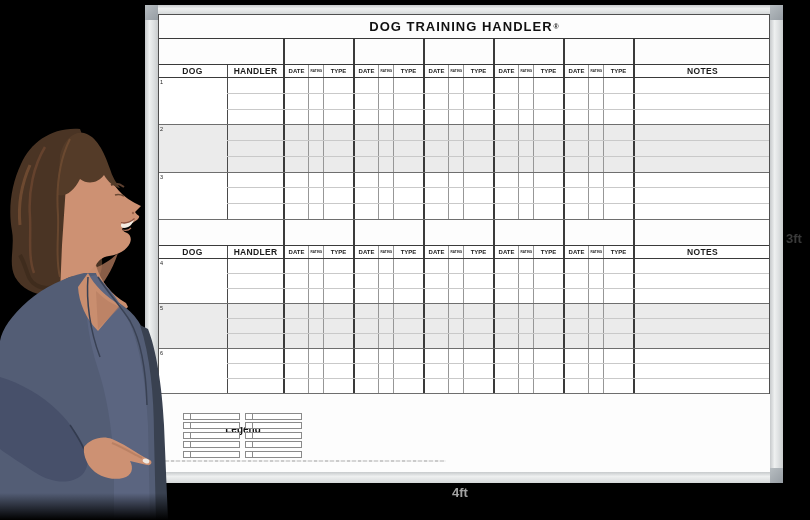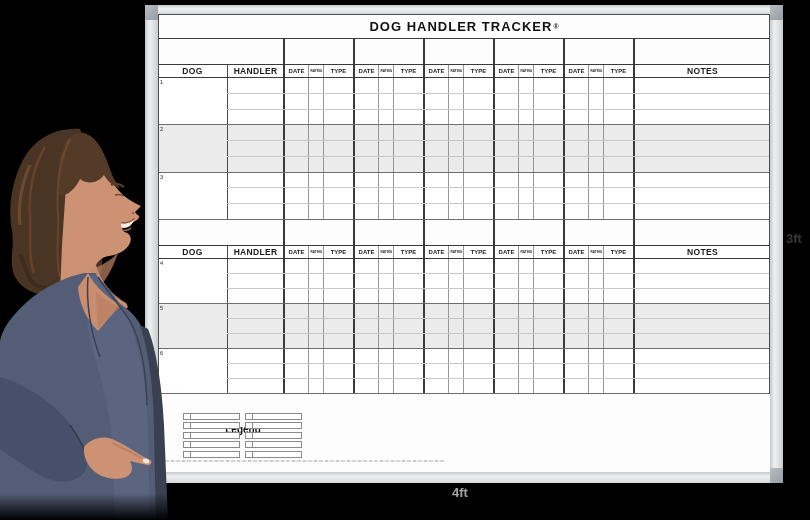--- a/index.html
+++ b/index.html
@@ -79,21 +79,21 @@
     <div id="frame-bottom" class="frame h"></div>
     <div id="frame-left" class="frame"></div>
     <div id="frame-right" class="frame"></div>
     <div id="cap-tl" class="cap"></div>
     <div id="cap-tr" class="cap"></div>
     <div id="cap-bl" class="cap"></div>
     <div id="cap-br" class="cap"></div>
 
     <div id="interior">
       <div class="titlerow">
-        <span>DOG HANDLER TRACKER</span>
+        <span>DOG TRAINING HANDLER</span>
           <sup>®</sup>
       </div>
       <div class="section sec1" id="sec1">
           <div class="band">
             <div class="bcell first" style="width: 125px;"></div>
             <div class="bcell" style="width: 70px;"></div>
             <div class="bcell" style="width: 70px;"></div>
             <div class="bcell" style="width: 70px;"></div>
             <div class="bcell" style="width: 70px;"></div>
             <div class="bcell" style="width: 70px;"></div>

